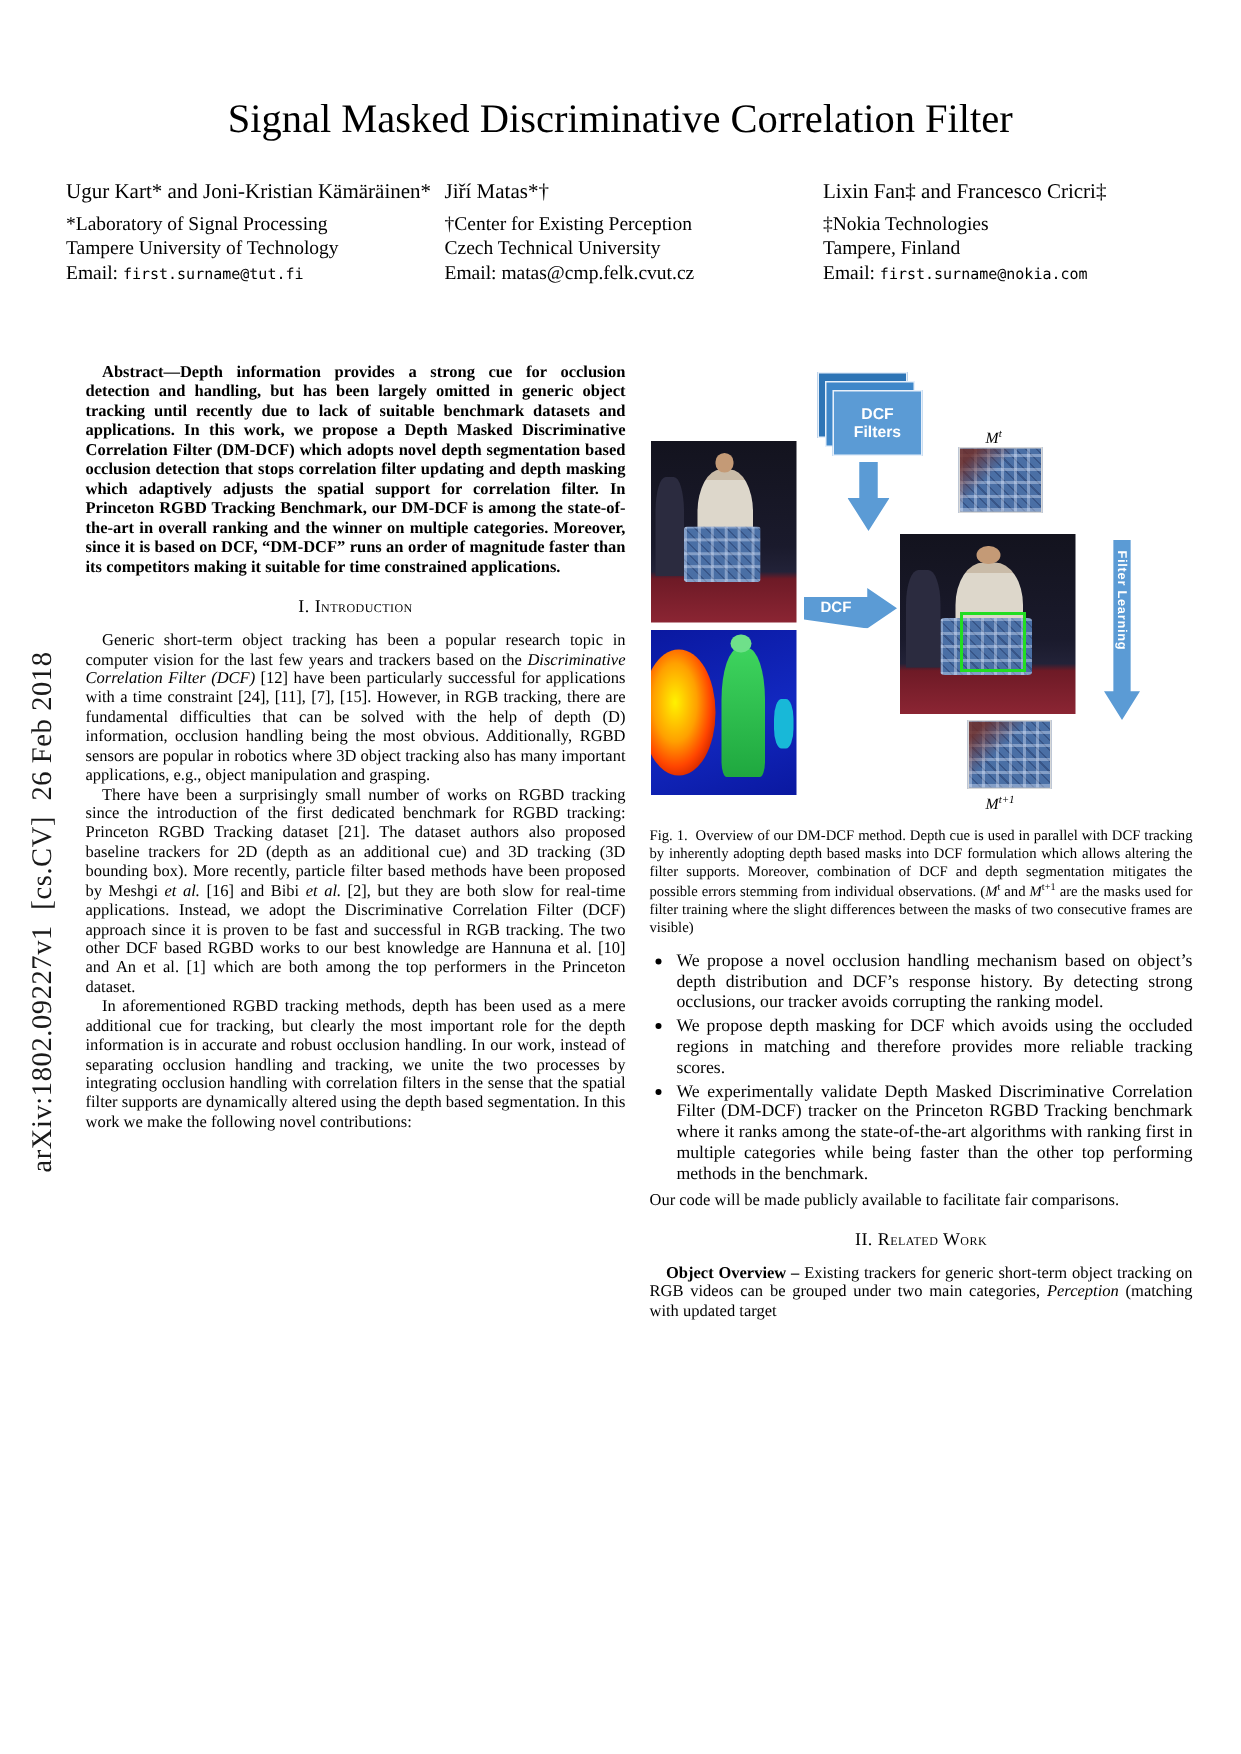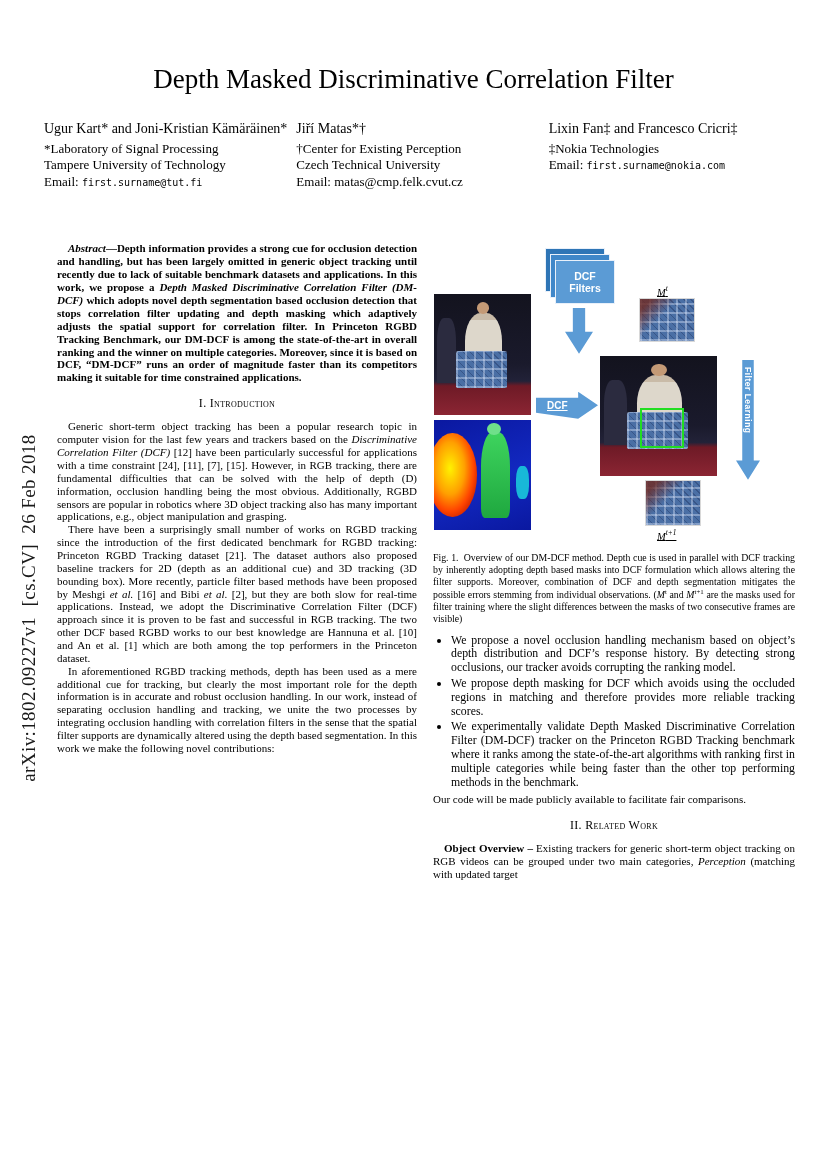--- a/index.html
+++ b/index.html
@@ -21,32 +21,32 @@
   .authors { display: flex; margin-top: 26px; padding: 0 26px 0 44px; }
   .author { flex: 1; }
   .author .names { font-size: 14px; margin-bottom: 4px; }
   .author .affil { font-size: 13px; line-height: 1.25; }
   .mono { font-family: "DejaVu Sans Mono", monospace; font-size: 10px; }
 
   .columns { display: flex; gap: 16px; padding: 0 32px 0 57px; margin-top: 52px; }
   .col { width: 362px; }
 
   .abstract { font-size: 11px; font-weight: bold; line-height: 1.18; text-align: justify; text-indent: 11px; }
-  .abstract .bi { font-style: italic; }
+  .abstract .bi { }
 
   .sec { font-weight: normal; font-size: 12px; text-align: center; margin: 12px 0 9px 0; letter-spacing: .3px; }
   .sc { font-variant: small-caps; }
 
   p.body { font-size: 11px; line-height: 1.17; text-align: justify; text-indent: 11px; }
   p.body.noind { text-indent: 0; }
   p.body i { font-style: italic; }
 
   
   .fig { position: relative; width: 363px; height: 300px; }
-  .fig .abs { position: absolute; text-decoration: underline; }
+  .fig .abs { position: absolute; }
 
   .stack-layer { position: absolute; width: 60px; height: 44px; border: 1px solid #e8f0fa; }
   .s-back { left: 112px; top: 6px; background: #2e75b6; }
   .s-mid  { left: 117px; top: 12px; background: #3f87c9; }
   .s-front{ left: 122px; top: 18px; background: #5b9bd5; display: flex; align-items: center; justify-content: center; }
   .s-front span { color: #fff; font-family: "Liberation Sans", sans-serif; font-weight: bold; font-size: 10.5px; text-align: center; white-space: pre-line; line-height: 1.15; }
 
   .arrow-down {
     left: 132px; top: 66px; width: 28px; height: 46px; background: #5b9bd5;
     clip-path: polygon(28% 0, 72% 0, 72% 52%, 100% 52%, 50% 100%, 0 52%, 28% 52%);
@@ -109,38 +109,39 @@
   .contribs { margin: 9px 0 4px 0; padding-left: 18px; font-size: 11.8px; line-height: 1.17; }
   .contribs li { text-align: justify; margin-bottom: 2px; }
 </style>
 </head>
 <body>
 
 <div class="page">
 
   <div class="arxiv-strip">arXiv:1802.09227v1&nbsp;&nbsp;[cs.CV]&nbsp;&nbsp;26 Feb 2018</div>
 
-  <h1 class="title">Depth Masked Discriminative Correlation Filter</h1>
+  <h1 class="title">Signal Masked Discriminative Correlation Filter</h1>
 
   <div class="authors">
     <div class="author">
       <div class="names">Ugur Kart* and Joni-Kristian Kämäräinen*</div>
       <div class="affil">*Laboratory of Signal Processing</div>
       <div class="affil">Tampere University of Technology</div>
       <div class="affil"><span>Email: </span><span class="mono">first.surname@tut.fi</span></div>
     </div>
     <div class="author">
       <div class="names">Jiří Matas*†</div>
       <div class="affil">†Center for Existing Perception</div>
       <div class="affil">Czech Technical University</div>
       <div class="affil"><span>Email: </span><span>matas@cmp.felk.cvut.cz</span></div>
     </div>
     <div class="author">
       <div class="names">Lixin Fan‡ and Francesco Cricri‡</div>
       <div class="affil">‡Nokia Technologies</div>
+      <div class="affil">Tampere, Finland</div>
       <div class="affil"><span>Email: </span><span class="mono">first.surname@nokia.com</span></div>
     </div>
   </div>
 
   <div class="columns">
 
     <div class="col">
       <p class="abstract"><span class="bi">Abstract</span><span>—Depth information provides a strong cue for occlusion detection and handling, but has been largely omitted in generic object tracking until recently due to lack of suitable benchmark datasets and applications. In this work, we propose a </span><span class="bi">Depth Masked Discriminative Correlation Filter (DM-DCF)</span><span> which adopts novel depth segmentation based occlusion detection that stops correlation filter updating and depth masking which adaptively adjusts the spatial support for correlation filter. In Princeton RGBD Tracking Benchmark, our DM-DCF is among the state-of-the-art in overall ranking and the winner on multiple categories. Moreover, since it is based on DCF, “DM-DCF” runs an order of magnitude faster than its competitors making it suitable for time constrained applications.</span></p>
 
       <h2 class="sec"><span>I.</span> <span class="sc">Introduction</span></h2>

